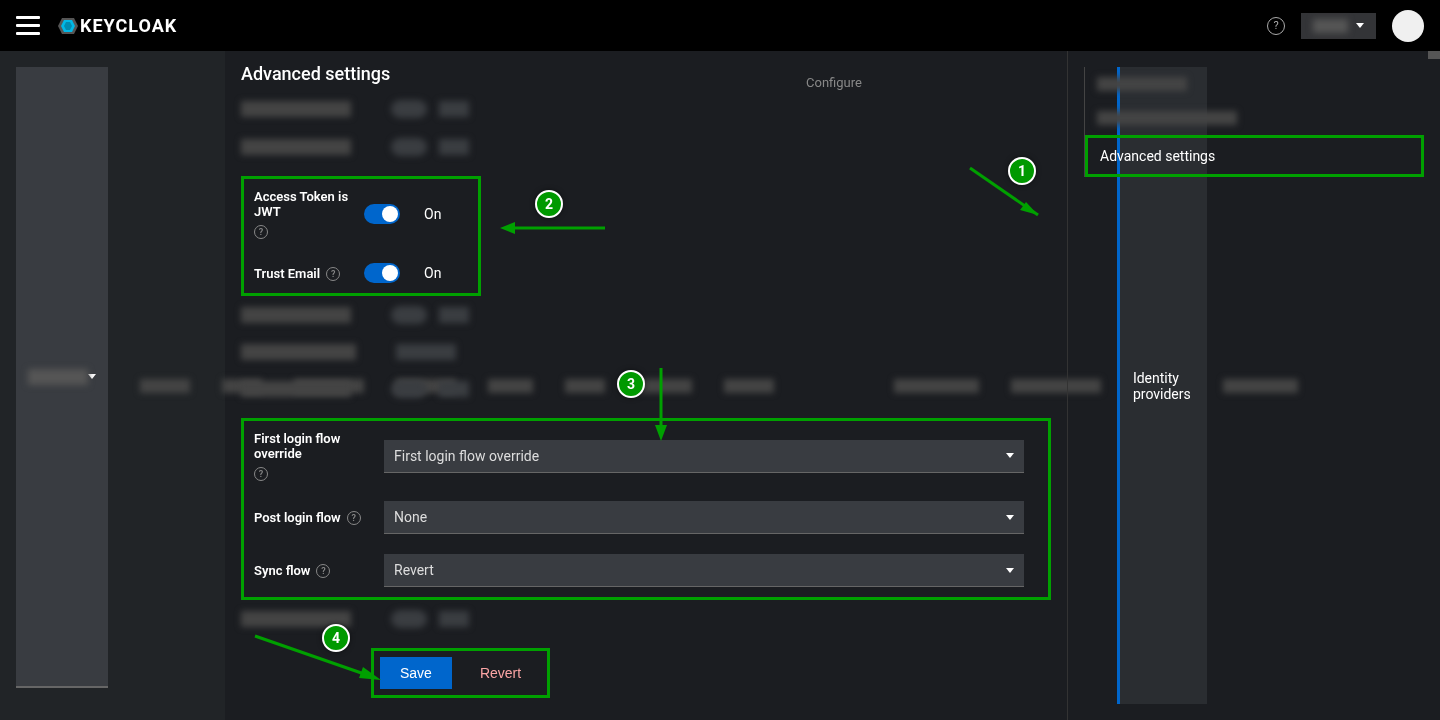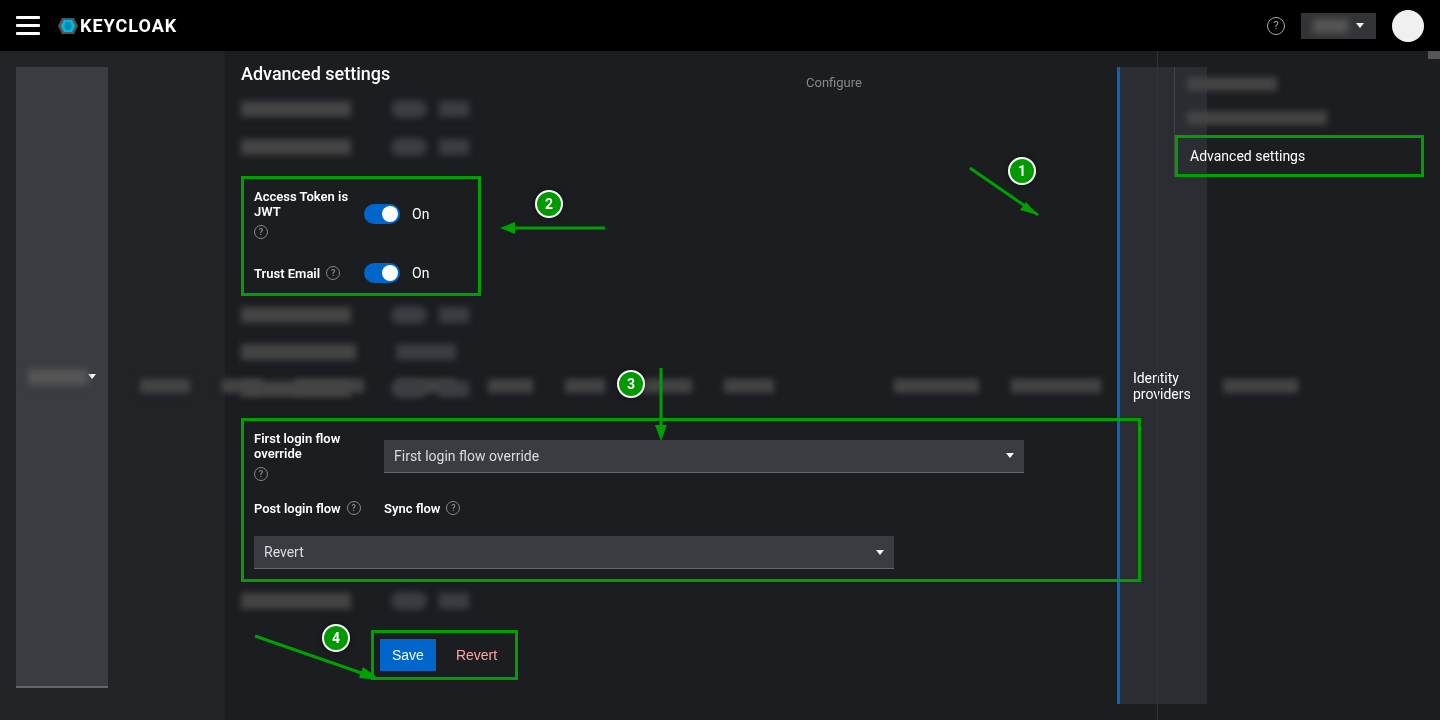--- a/index.html
+++ b/index.html
@@ -206,21 +206,21 @@
       display: grid;
       grid-template-columns: 130px 1fr;
       align-items: center;
       gap: 18px 0;
     }
     
     .form-label {
       font-size: 13px;
       color: #fff;
       display: flex;
-      align-items: flex-start;
+      align-items: flex-end;
       gap: 6px;
       flex-wrap: wrap;
     }
     .form-label.bold {
       font-weight: 600;
     }
     
     .tooltip-icon {
       width: 14px;
       height: 14px;
@@ -230,21 +230,21 @@
       align-items: center;
       justify-content: center;
       font-size: 9px;
       color: #888;
       cursor: pointer;
     }
     
     .toggle-wrapper {
       display: flex;
       align-items: center;
-      gap: 12px;
+      gap: 24px;
     }
     .toggle {
       width: 36px;
       height: 20px;
       background-color: #06c;
       border-radius: 20px;
       position: relative;
       cursor: pointer;
     }
     .toggle-knob {
@@ -309,21 +309,21 @@
       font-size: 14px;
       border-left: 3px solid #00a000;
     }
     
     
     .btn-row {
       display: flex;
       gap: 8px;
     }
     .btn {
-      padding: 8px 12px;
+      padding: 8px 20px;
       border: none;
       font-size: 14px;
       cursor: pointer;
       text-align: center;
     }
     .btn-primary {
       background-color: #06c;
       color: #fff;
     }
     .btn-link {
@@ -505,34 +505,38 @@
         <div class="blur-value" style="width:60px"></div>
       </div>
       <div class="blur-row">
         <div class="blur-label" style="width:110px"></div>
         <div style="display:flex;gap:12px;align-items:center">
             <div class="blur-value" style="width:36px;height:18px;border-radius:10px"></div>
             <div class="blur-value" style="width:30px"></div>
           </div>
       </div>
 
-      <div class="highlight-box" style="width:900px">
+      <div class="highlight-box" style="width:810px">
         <div class="form-grid" style="grid-template-columns: 130px 1fr; gap: 20px 0;">
           <div class="form-label bold">
             <span>First login flow override</span>
             <span class="tooltip-icon">?</span>
           </div>
           <div class="select-input">
             <span>First login flow override</span>
             <div class="caret-down"></div>
           </div>
 
           <div class="form-label bold">
             <span>Post login flow</span>
             <span class="tooltip-icon">?</span>
+          </div>
+          <div class="select-input">
+            <span>None</span>
+            <div class="caret-down"></div>
           </div>
 
           <div class="form-label bold">
             <span>Sync flow</span>
             <span class="tooltip-icon">?</span>
           </div>
           <div class="select-input">
             <span>Revert</span>
             <div class="caret-down"></div>
           </div>

